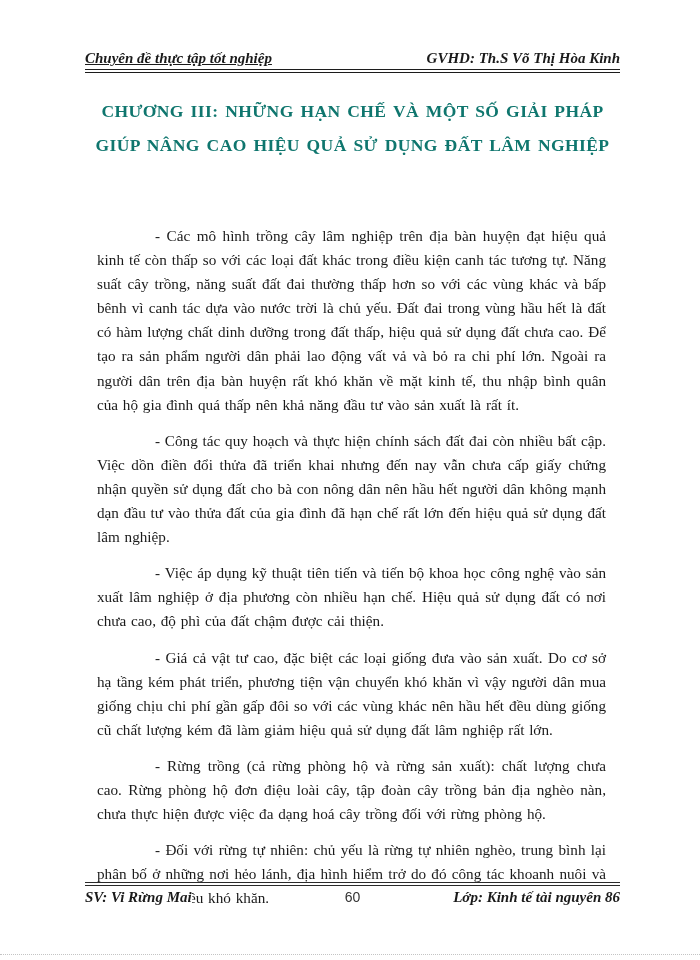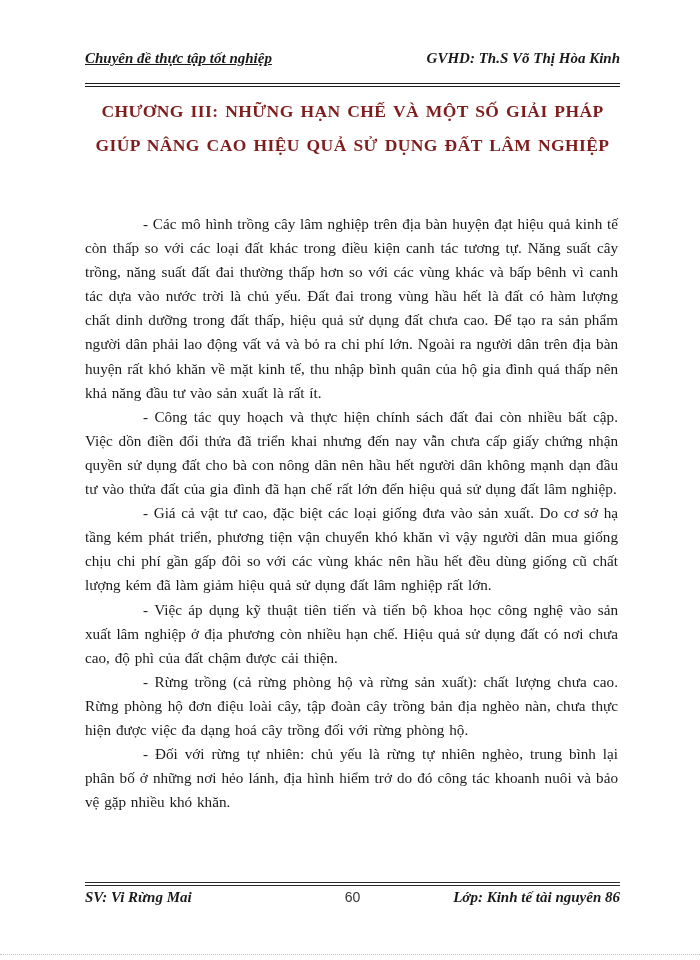--- a/index.html
+++ b/index.html
@@ -26,54 +26,54 @@
     left: 85px;
     right: 80px;
     top: 50px;
     display: flex;
     justify-content: space-between;
     align-items: baseline;
     font-size: 15px;
     font-weight: bold;
     font-style: italic;
     border-bottom: 4px double #1c1c1c;
-    padding-bottom: 16px;
+    padding-bottom: 2px;
   }
   .header .left-text { text-decoration: underline; }
   
   .chapter-title {
     position: absolute;
     left: 60px;
     right: 55px;
     top: 94px;
     text-align: center;
     font-weight: bold;
     font-size: 17.5px;
     line-height: 34px;
     letter-spacing: 0.4px;
     word-spacing: 2px;
-    color: #7f1d1d;
+    color: #0f766e;
   }
   
   .content {
     position: absolute;
     left: 85px;
     right: 82px;
     top: 212px;
   }
   .section-heading {
     font-weight: bold;
     font-size: 15.5px;
     line-height: 24px;
     padding-left: 58px;
     margin: 0 0 6px 0;
     letter-spacing: 0.3px;
   }
   .content p {
-    margin: 0;
+    margin: 12px;
     font-size: 15.2px;
     line-height: 24.1px;
     text-align: justify;
     text-indent: 58px;
     word-spacing: 1px;
   }
   
   .footer {
     position: absolute;
     left: 85px;
@@ -121,22 +121,22 @@
 
   <div class="chapter-title">
     <div>CHƯƠNG III: NHỮNG HẠN CHẾ VÀ MỘT SỐ GIẢI PHÁP</div>
     <div>GIÚP NÂNG CAO HIỆU QUẢ SỬ DỤNG ĐẤT LÂM NGHIỆP</div>
   </div>
 
   <div class="content">
 
     <p>- Các mô hình trồng cây lâm nghiệp trên địa bàn huyện đạt hiệu quả kinh tế còn thấp so với các loại đất khác trong điều kiện canh tác tương tự. Năng suất cây trồng, năng suất đất đai thường thấp hơn so với các vùng khác và bấp bênh vì canh tác dựa vào nước trời là chủ yếu. Đất đai trong vùng  hầu hết là đất có hàm lượng chất dinh dưỡng trong đất thấp, hiệu quả sử dụng đất chưa cao. Để tạo ra sản phẩm người dân phải lao động vất vả và bỏ ra chi phí lớn. Ngoài ra người dân trên địa bàn huyện rất khó khăn về mặt kinh tế, thu nhập bình quân của hộ gia đình quá thấp nên khả năng đầu tư vào sản xuất là rất ít.</p>
     <p>- Công tác quy hoạch và thực hiện chính sách đất đai còn nhiều bất cập. Việc dồn điền đổi thửa đã triển khai nhưng đến nay vẫn chưa cấp giấy chứng nhận quyền sử dụng đất cho bà con nông dân nên hầu hết người dân không mạnh dạn đầu tư vào thửa đất của gia đình đã hạn chế rất lớn đến hiệu quả sử dụng đất lâm nghiệp.</p>
+    <p>- Việc áp dụng kỹ thuật tiên tiến và tiến bộ khoa học công nghệ vào sản xuất lâm nghiệp ở địa phương còn nhiều hạn chế. Hiệu quả sử dụng đất có nơi chưa cao, độ phì của đất chậm được cải thiện.</p>
     <p>- Giá cả vật tư cao, đặc biệt các loại giống đưa vào sản xuất. Do cơ sở hạ tầng kém phát triển, phương tiện vận chuyển khó khăn vì vậy người dân mua giống chịu chi phí gần gấp đôi so với các vùng khác nên hầu hết đều dùng giống cũ chất lượng kém đã làm giảm hiệu quả sử dụng đất lâm nghiệp rất lớn.</p>
-    <p>- Việc áp dụng kỹ thuật tiên tiến và tiến bộ khoa học công nghệ vào sản xuất lâm nghiệp ở địa phương còn nhiều hạn chế. Hiệu quả sử dụng đất có nơi chưa cao, độ phì của đất chậm được cải thiện.</p>
     <p>- Rừng trồng (cả rừng phòng hộ và rừng sản xuất): chất lượng chưa cao. Rừng phòng hộ đơn điệu loài cây, tập đoàn cây trồng bản địa nghèo nàn, chưa thực hiện được việc đa dạng hoá cây trồng đối với rừng phòng hộ.</p>
     <p>- Đối với rừng tự nhiên: chủ yếu là rừng tự nhiên nghèo, trung bình lại phân bố ở những nơi hẻo lánh, địa hình hiểm trở do đó công tác khoanh nuôi và bảo vệ gặp nhiều khó khăn.</p>
   </div>
 
   <div class="footer">
     <span class="page-num">60</span>
     <span class="left-text">SV: Vi Rừng Mai</span>
     <span class="right-text">Lớp: Kinh tế tài nguyên 86</span>
   </div>
 

